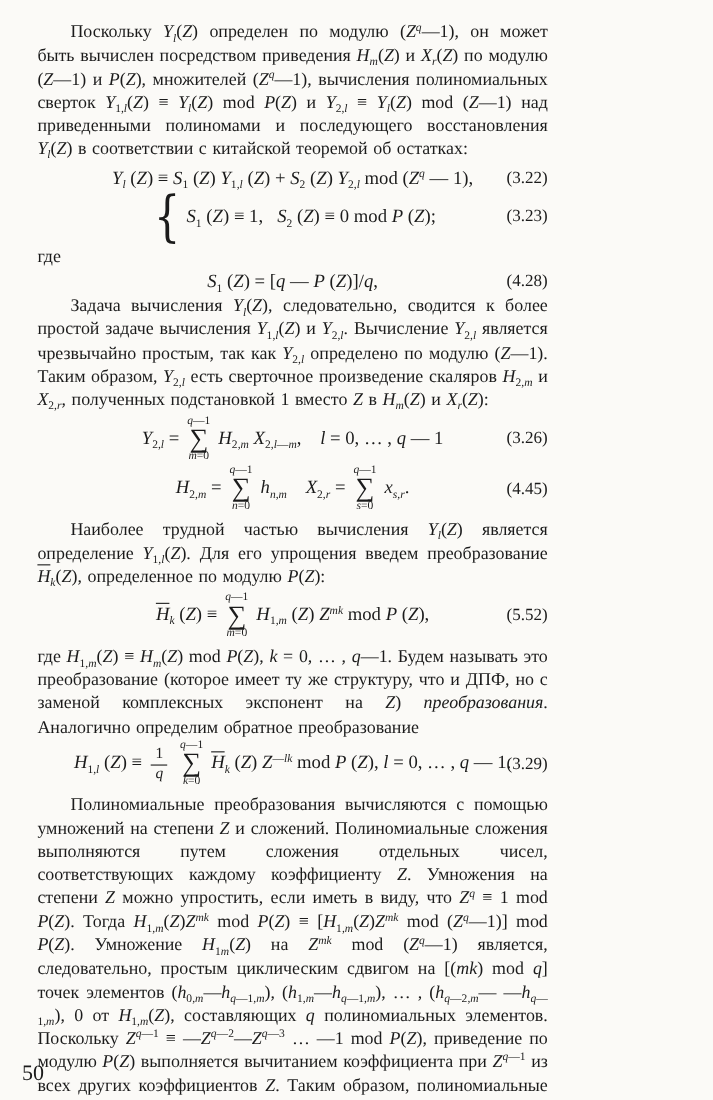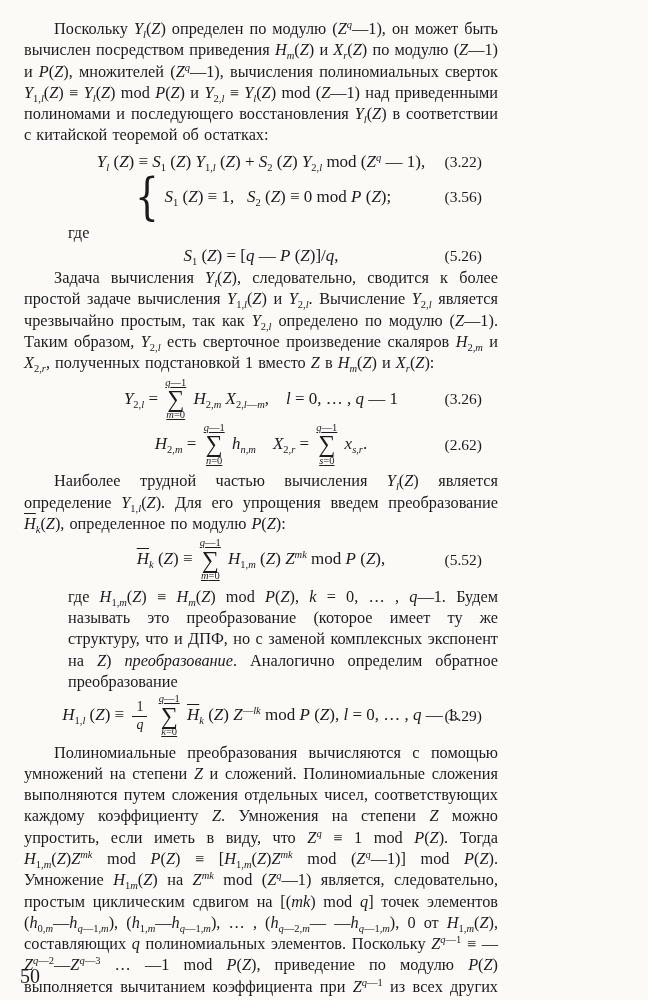--- a/index.html
+++ b/index.html
@@ -1,41 +1,41 @@
 <!DOCTYPE html>
 <html lang="ru"><head>
 <meta charset="utf-8">
 <style>
   html,body{margin:0;padding:0;}
   body{
     width:648px;height:1000px;overflow:hidden;
     background:#fbfaf7;color:#1b1b1b;
     font-family:"Liberation Serif", serif;
   }
-  .page{box-sizing:border-box;width:528px;height:1000px;padding:18px 30px 0 24px;position:relative;}
+  .page{box-sizing:border-box;width:528px;height:1000px;padding:18px 30px 0 34px;position:relative;}
   p.text{
     margin:0;font-size:16.3px;line-height:21.3px;text-align:justify;
     text-indent:30px;word-spacing:1px;
   }
-  p.noindent{text-indent:0;margin-left:44px;}
+  p.noindent{text-indent:0;}
   .eq{position:relative;display:flex;align-items:center;justify-content:center;font-size:17px;}
   .eq .body{text-align:center;white-space:nowrap;}
-  .eq .eqnum{position:absolute;right:16px;top:50%;transform:translateY(-50%);font-size:15.5px;}
+  .eq .eqnum{position:absolute;right:0;top:50%;transform:translateY(-50%);font-size:15.5px;}
   sub{font-size:10.5px;vertical-align:-4px;line-height:0;}
   sup{font-size:10.5px;vertical-align:6px;line-height:0;}
   .m-322{margin:6px 0 3px;}
   .m-323{margin:2px 0;}
   .m-324{margin:3px 0 1px;align-items:center;}
   .m-325{margin:1px 0 3px;}
   .m-326{margin:4px 0 2px;}
   .m-327{margin:2px 0 4px;}
   .m-328{margin:4px 0;}
   .m-329{margin:2px 0 4px;}
   .sum{display:inline-flex;flex-direction:column;align-items:center;vertical-align:middle;line-height:1;margin:0 3px;}
-  .sum .lim{font-size:10.5px;line-height:1;text-decoration:underline;}
+  .sum .lim{font-size:10.5px;line-height:1;}
   .sum .sig{font-size:24px;line-height:.85;padding:1px 0;}
   .frac{display:inline-flex;flex-direction:column;align-items:center;vertical-align:middle;margin:0 4px;line-height:1;font-size:14px;}
   .frac .num{padding:0 4px 1px;}
   .frac .den{border-top:1.3px solid #1b1b1b;margin-top:1px;padding:1px 4px 0;}
   .cases{display:inline-flex;align-items:center;}
   .cases .brace{font-size:50px;line-height:.9;font-family:"DejaVu Serif",serif;transform:scaleX(.75);margin-right:2px;}
   .cases .rows{display:flex;flex-direction:column;align-items:flex-start;gap:5px;text-align:left;}
   .ovl{text-decoration:overline;}
   .gde{margin:2px 0 1px;}
   .pagenum{position:absolute;left:20px;bottom:12px;font-size:20px;text-align:right;}
@@ -52,28 +52,28 @@
     <span class="eqnum">(3.22)</span>
   </div>
 
   <div class="eq m-323">
     <span class="cases">
       <span class="brace">{</span>
       <span class="rows">
         <span><i>S</i><sub>1</sub> (<i>Z</i>) ≡ 1,&nbsp;&nbsp; <i>S</i><sub>2</sub> (<i>Z</i>) ≡ 0 mod <i>P</i> (<i>Z</i>);</span>
       </span>
     </span>
-    <span class="eqnum">(3.56)</span>
+    <span class="eqnum">(3.23)</span>
   </div>
 
   <p class="text noindent gde">где</p>
 
   <div class="eq m-324">
     <span class="body"><i>S</i><sub>1</sub> (<i>Z</i>) = [<i>q</i> — <i>P</i> (<i>Z</i>)]/<i>q</i>,</span>
-    <span class="eqnum">(5.26)</span>
+    <span class="eqnum">(4.28)</span>
   </div>
 
 
   <p class="text">Задача вычисления <i>Y<sub>l</sub></i>(<i>Z</i>), следовательно, сводится к более простой задаче вычисления <i>Y</i><sub>1,<i>l</i></sub>(<i>Z</i>) и <i>Y</i><sub>2,<i>l</i></sub>. Вычисление <i>Y</i><sub>2,<i>l</i></sub> является чрезвычайно простым, так как <i>Y</i><sub>2,<i>l</i></sub> определено по модулю (<i>Z</i>—1). Таким образом, <i>Y</i><sub>2,<i>l</i></sub> есть сверточное произведение скаляров <i>H</i><sub>2,<i>m</i></sub> и <i>X</i><sub>2,<i>r</i></sub>, полученных подстановкой 1 вместо <i>Z</i> в <i>H<sub>m</sub></i>(<i>Z</i>) и <i>X<sub>r</sub></i>(<i>Z</i>):</p>
 
   <div class="eq m-326">
     <span class="body"><i>Y</i><sub>2,<i>l</i></sub> = <span class="sum">
           <span class="lim"><i>q</i>—1</span>
           <span class="sig">∑</span>
           <span class="lim"><i>m</i>=0</span>
@@ -84,35 +84,35 @@
   <div class="eq m-327">
     <span class="body"><i>H</i><sub>2,<i>m</i></sub> = <span class="sum">
           <span class="lim"><i>q</i>—1</span>
           <span class="sig">∑</span>
           <span class="lim"><i>n</i>=0</span>
         </span> <i>h</i><sub><i>n</i>,<i>m</i></sub>&nbsp;&nbsp;&nbsp; <i>X</i><sub>2,<i>r</i></sub> = <span class="sum">
           <span class="lim"><i>q</i>—1</span>
           <span class="sig">∑</span>
           <span class="lim"><i>s</i>=0</span>
         </span> <i>x</i><sub><i>s</i>,<i>r</i></sub>.</span>
-    <span class="eqnum">(2.62)</span>
+    <span class="eqnum">(4.45)</span>
   </div>
 
   <p class="text">Наиболее трудной частью вычисления <i>Y<sub>l</sub></i>(<i>Z</i>) является определение <i>Y</i><sub>1,<i>l</i></sub>(<i>Z</i>). Для его упрощения введем преобразование <span class="ovl"><i>H</i></span><sub><i>k</i></sub>(<i>Z</i>), определенное по модулю <i>P</i>(<i>Z</i>):</p>
 
   <div class="eq m-328">
     <span class="body"><span class="ovl"><i>H</i></span><sub><i>k</i></sub> (<i>Z</i>) ≡ <span class="sum">
           <span class="lim"><i>q</i>—1</span>
           <span class="sig">∑</span>
           <span class="lim"><i>m</i>=0</span>
         </span> <i>H</i><sub>1,<i>m</i></sub> (<i>Z</i>) <i>Z<sup>mk</sup></i> mod <i>P</i> (<i>Z</i>),</span>
     <span class="eqnum">(5.52)</span>
   </div>
 
-  <p class="text noindent">где <i>H</i><sub>1,<i>m</i></sub>(<i>Z</i>) ≡ <i>H<sub>m</sub></i>(<i>Z</i>) mod <i>P</i>(<i>Z</i>), <i>k</i> = 0, … , <i>q</i>—1. Будем называть это преобразование (которое имеет ту же структуру, что и ДПФ, но с заменой комплексных экспонент на <i>Z</i>) <i>преобразование</i>. Аналогично определим обратное преобразование</p>
+  <p class="text noindent">где <i>H</i><sub>1,<i>m</i></sub>(<i>Z</i>) ≡ <i>H<sub>m</sub></i>(<i>Z</i>) mod <i>P</i>(<i>Z</i>), <i>k</i> = 0, … , <i>q</i>—1. Будем называть это преобразование (которое имеет ту же структуру, что и ДПФ, но с заменой комплексных экспонент на <i>Z</i>) <i>преобразования</i>. Аналогично определим обратное преобразование</p>
 
   <div class="eq m-329">
     <span class="body"><i>H</i><sub>1,<i>l</i></sub> (<i>Z</i>) ≡ <span class="frac">
           <span class="num">1</span>
           <span class="den"><i>q</i></span>
         </span> <span class="sum">
           <span class="lim"><i>q</i>—1</span>
           <span class="sig">∑</span>
           <span class="lim"><i>k</i>=0</span>
         </span> <span class="ovl"><i>H</i></span><sub><i>k</i></sub> (<i>Z</i>) <i>Z</i><sup>—<i>lk</i></sup> mod <i>P</i> (<i>Z</i>), <i>l</i> = 0, … , <i>q</i> — 1.</span>

